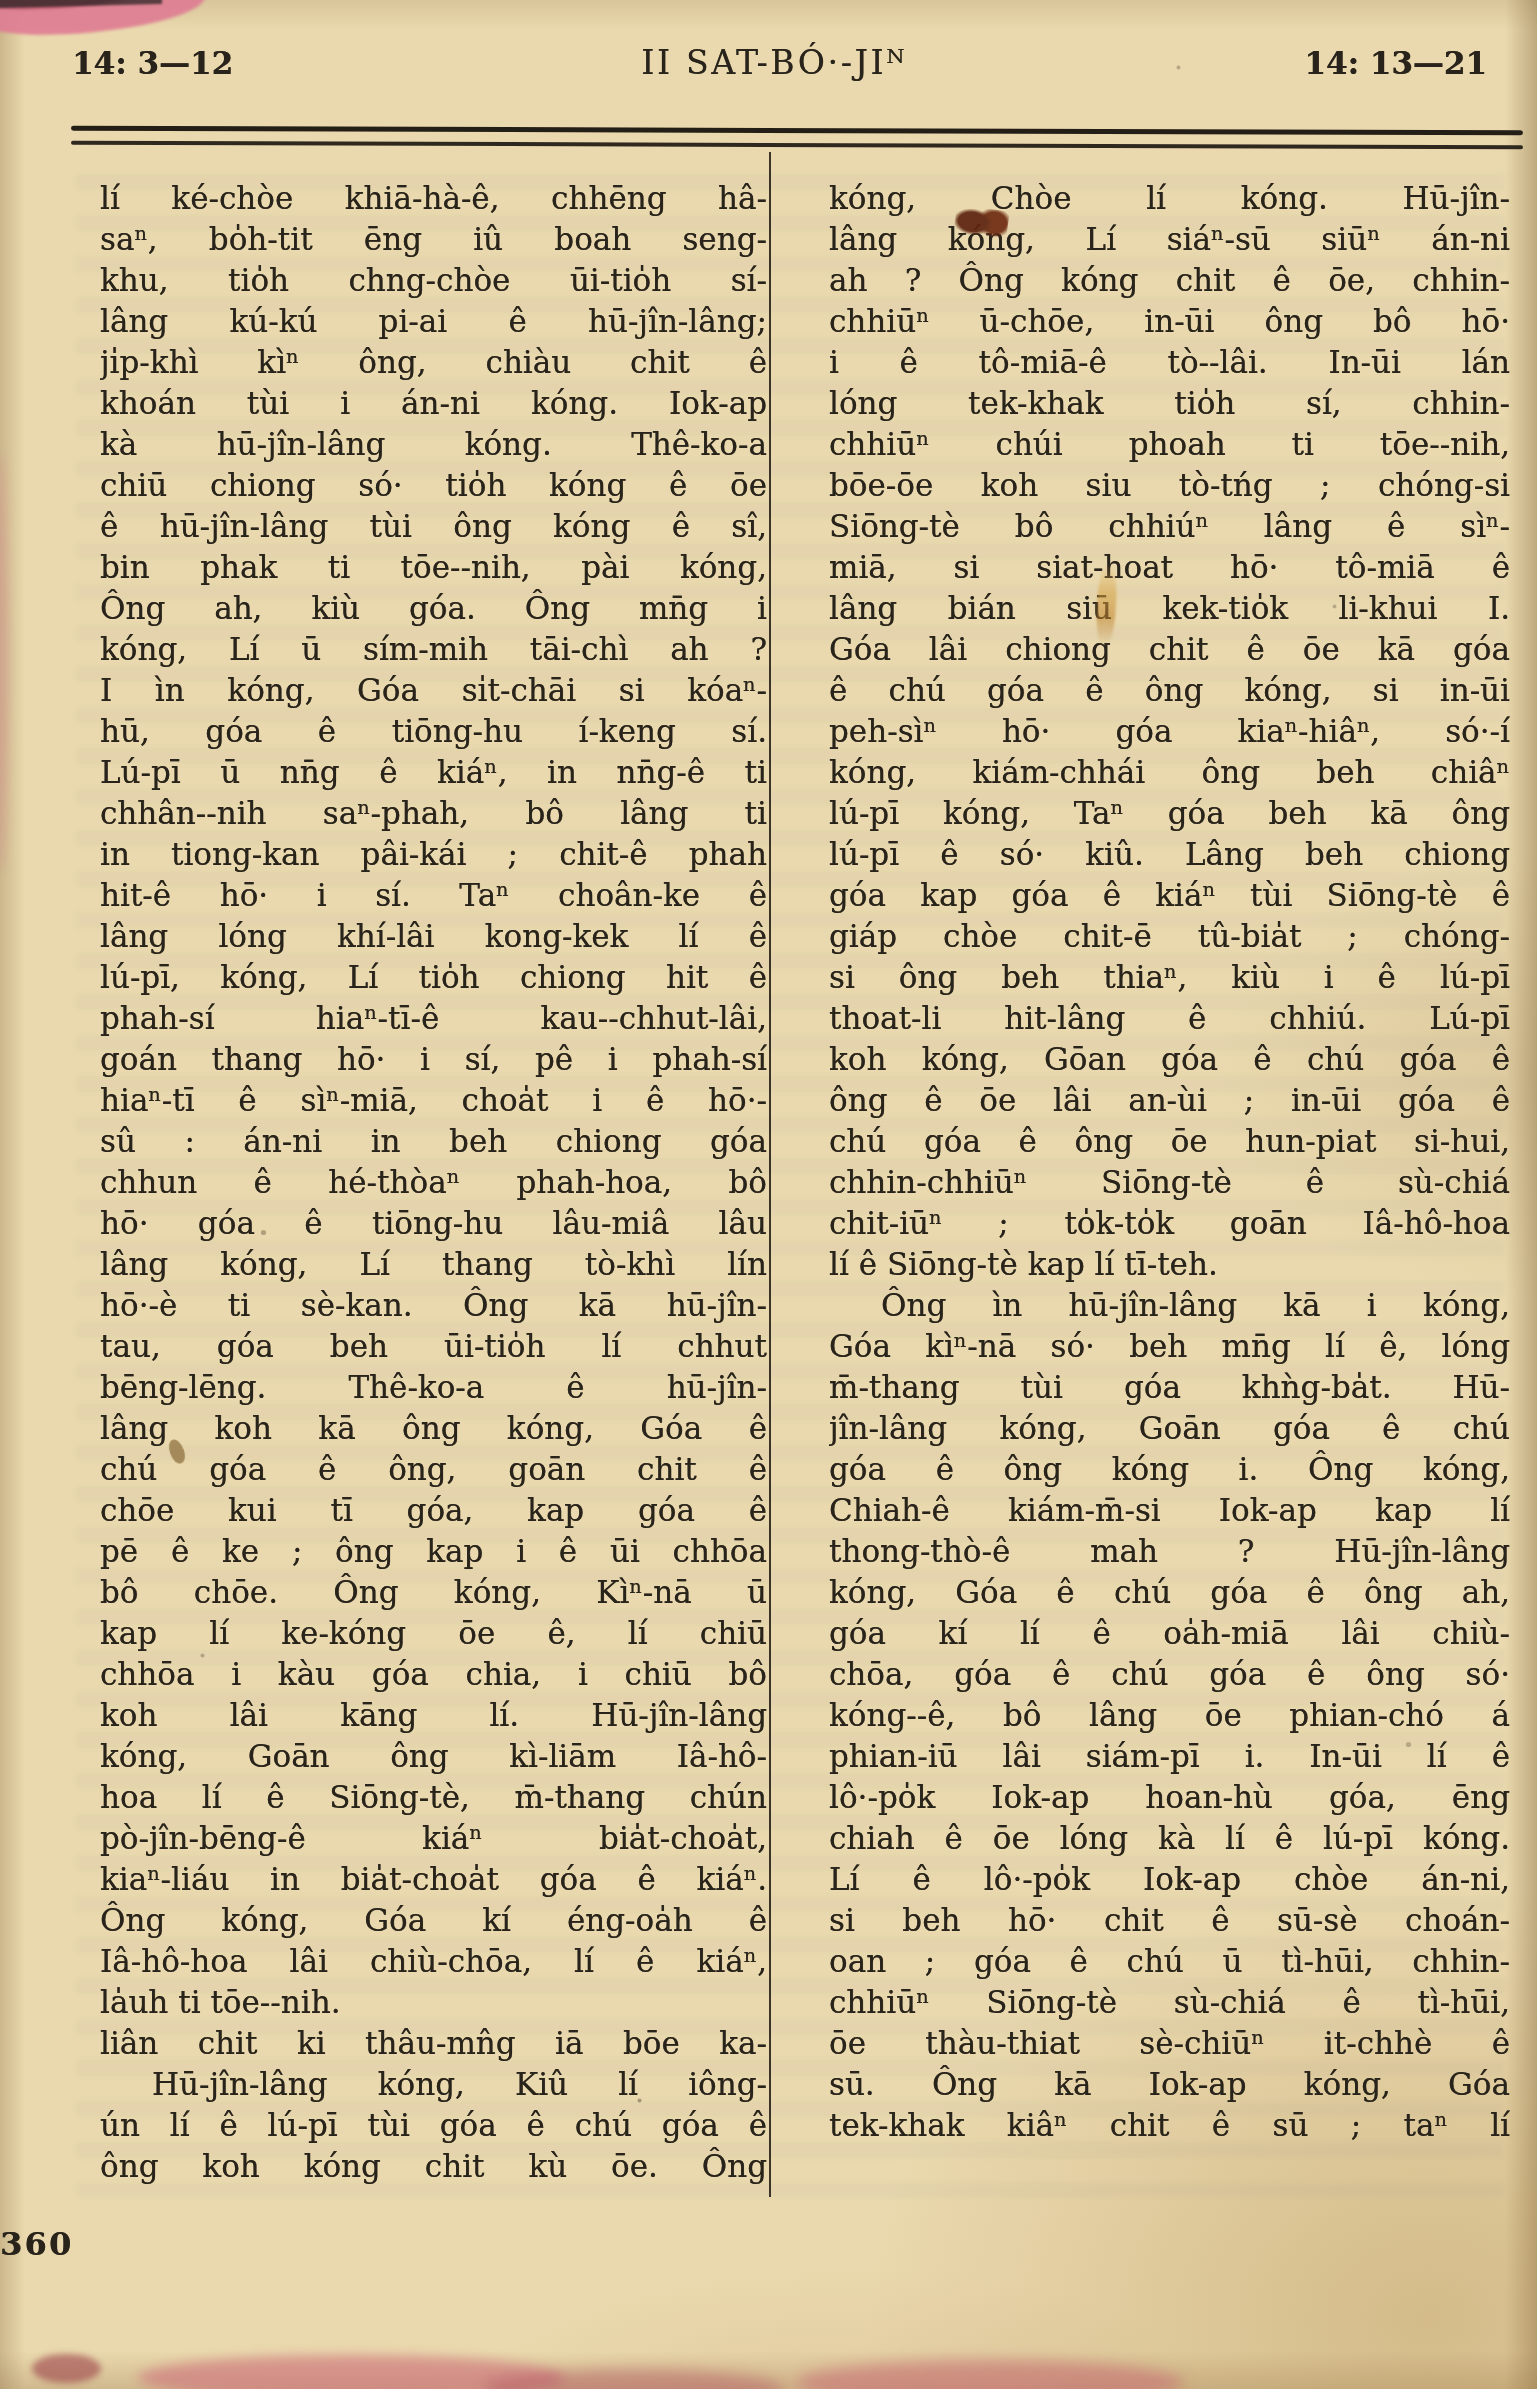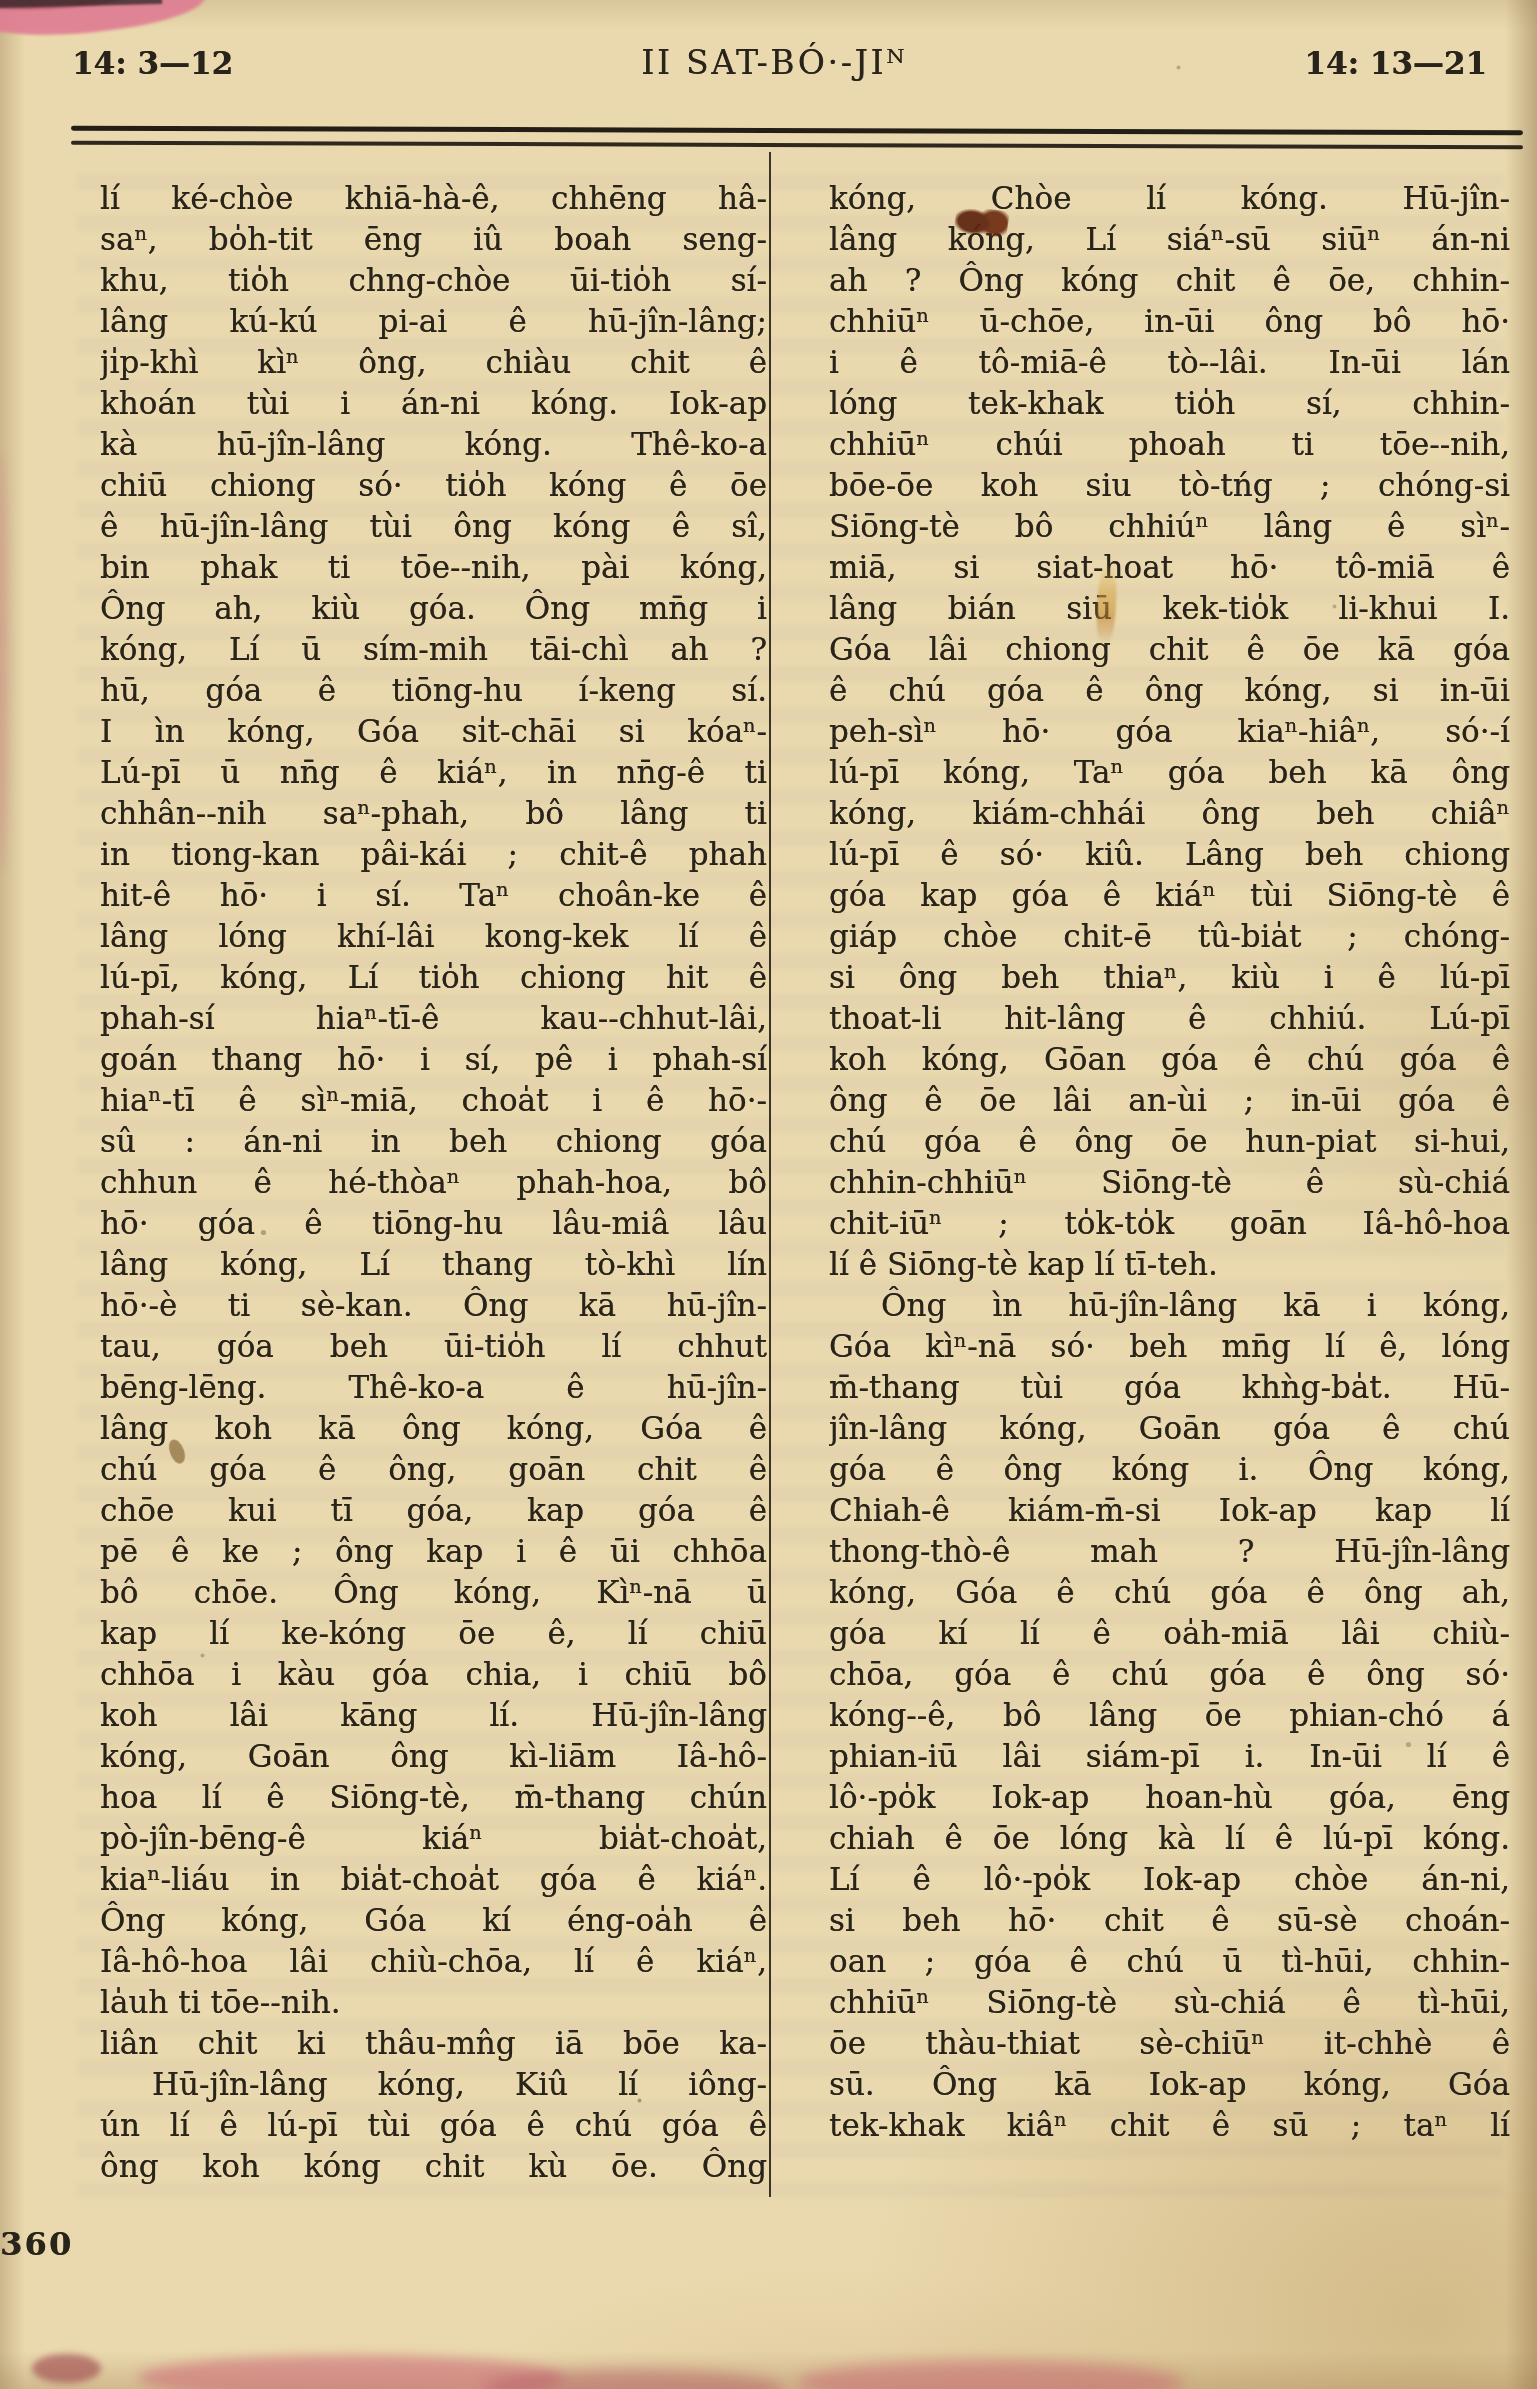--- a/index.html
+++ b/index.html
@@ -121,22 +121,22 @@
       <div class="line"><span>khu, tio̍h chng-chòe ūi-tio̍h sí-</span></div>
       <div class="line"><span>lâng kú-kú pi-ai ê hū-jîn-lâng;</span></div>
       <div class="line"><span>ji̍p-khì kìⁿ ông, chiàu chit ê</span></div>
       <div class="line"><span>khoán tùi i án-ni kóng. Iok-ap</span></div>
       <div class="line"><span>kà hū-jîn-lâng kóng. Thê-ko-a</span></div>
       <div class="line"><span>chiū chiong só· tio̍h kóng ê ōe</span></div>
       <div class="line"><span>ê hū-jîn-lâng tùi ông kóng ê sî,</span></div>
       <div class="line"><span>bin phak ti tōe--nih, pài kóng,</span></div>
       <div class="line"><span>Ông ah, kiù góa. Ông mn̄g i</span></div>
       <div class="line"><span>kóng, Lí ū sím-mih tāi-chì ah ?</span></div>
+      <div class="line"><span>I ìn kóng, Góa si̍t-chāi si kóaⁿ-</span></div>
       <div class="line"><span>hū, góa ê tiōng-hu í-keng sí.</span></div>
-      <div class="line"><span>I ìn kóng, Góa si̍t-chāi si kóaⁿ-</span></div>
       <div class="line"><span>Lú-pī ū nn̄g ê kiáⁿ, in nn̄g-ê ti</span></div>
       <div class="line"><span>chhân--nih saⁿ-phah, bô lâng ti</span></div>
       <div class="line"><span>in tiong-kan pâi-kái ; chit-ê phah</span></div>
       <div class="line"><span>hit-ê hō· i sí. Taⁿ choân-ke ê</span></div>
       <div class="line"><span>lâng lóng khí-lâi kong-kek lí ê</span></div>
       <div class="line"><span>lú-pī, kóng, Lí tio̍h chiong hit ê</span></div>
       <div class="line"><span>phah-sí hiaⁿ-tī-ê kau--chhut-lâi,</span></div>
       <div class="line"><span>goán thang hō· i sí, pê i phah-sí</span></div>
       <div class="line"><span>hiaⁿ-tī ê sìⁿ-miā, choa̍t i ê hō·-</span></div>
       <div class="line"><span>sû : án-ni in beh chiong góa</span></div>
@@ -174,22 +174,22 @@
       <div class="line"><span>i ê tô-miā-ê tò--lâi. In-ūi lán</span></div>
       <div class="line"><span>lóng tek-khak tio̍h sí, chhin-</span></div>
       <div class="line"><span>chhiūⁿ chúi phoah ti tōe--nih,</span></div>
       <div class="line"><span>bōe-ōe koh siu tò-tńg ; chóng-si</span></div>
       <div class="line"><span>Siōng-tè bô chhiúⁿ lâng ê sìⁿ-</span></div>
       <div class="line"><span>miā, si siat-hoat hō· tô-miā ê</span></div>
       <div class="line"><span>lâng bián siū kek-tio̍k li-khui I.</span></div>
       <div class="line"><span>Góa lâi chiong chit ê ōe kā góa</span></div>
       <div class="line"><span>ê chú góa ê ông kóng, si in-ūi</span></div>
       <div class="line"><span>peh-sìⁿ hō· góa kiaⁿ-hiâⁿ, só·-í</span></div>
+      <div class="line"><span>kóng, kiám-chhái ông beh chiâⁿ</span></div>
       <div class="line"><span>lú-pī kóng, Taⁿ góa beh kā ông</span></div>
-      <div class="line"><span>kóng, kiám-chhái ông beh chiâⁿ</span></div>
       <div class="line"><span>lú-pī ê só· kiû. Lâng beh chiong</span></div>
       <div class="line"><span>góa kap góa ê kiáⁿ tùi Siōng-tè ê</span></div>
       <div class="line"><span>giáp chòe chit-ē tû-bia̍t ; chóng-</span></div>
       <div class="line"><span>si ông beh thiaⁿ, kiù i ê lú-pī</span></div>
       <div class="line"><span>thoat-li hit-lâng ê chhiú. Lú-pī</span></div>
       <div class="line"><span>koh kóng, Gōan góa ê chú góa ê</span></div>
       <div class="line"><span>ông ê ōe lâi an-ùi ; in-ūi góa ê</span></div>
       <div class="line"><span>chú góa ê ông ōe hun-piat si-hui,</span></div>
       <div class="line"><span>chhin-chhiūⁿ Siōng-tè ê sù-chiá</span></div>
       <div class="line"><span>chit-iūⁿ ; to̍k-to̍k goān Iâ-hô-hoa</span></div>

